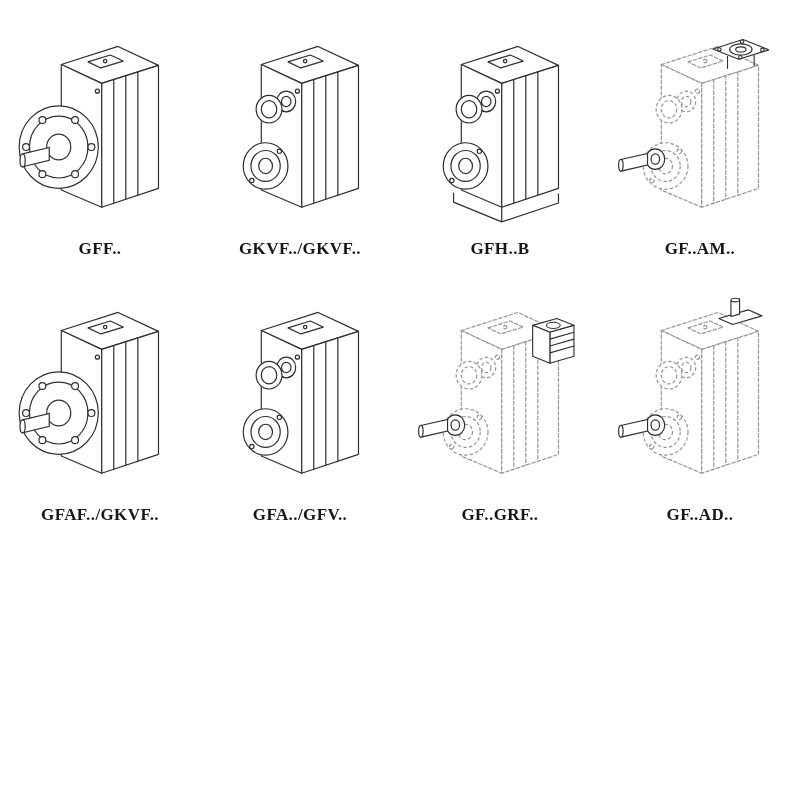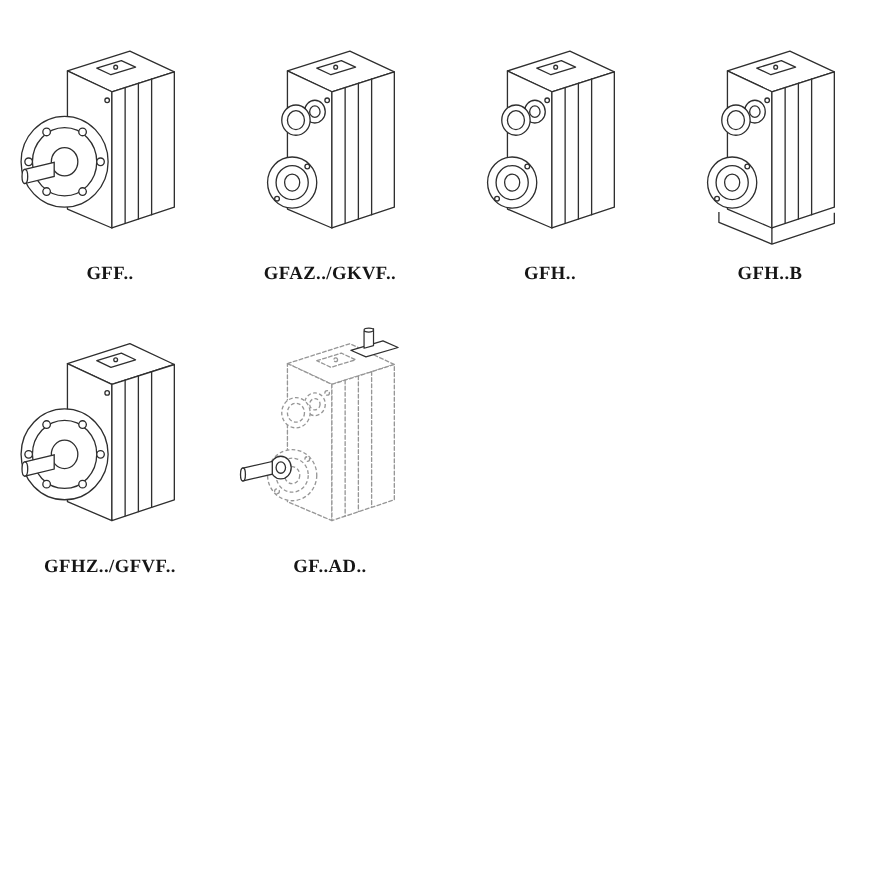--- a/index.html
+++ b/index.html
@@ -217,49 +217,61 @@
     <svg class="drawing" viewBox="0 0 200 230" role="img" aria-label="flange-mounted-gearbox-solid-shaft">
         <use href="#sym-flange"></use>
       </svg>
     <figcaption class="label">GFF..</figcaption>
   </figure>
 
   <figure class="cell">
     <svg class="drawing" viewBox="0 0 200 230" role="img" aria-label="hollow-shaft-gearbox">
         <use href="#sym-bore"></use>
       </svg>
-    <figcaption class="label">GFAZ../GKVF..</figcaption>
-  </figure>
-
-
+    <figcaption class="label">GKVF../GKVF..</figcaption>
+  </figure>
+
+
+
+
+  <figure class="cell">
+    <svg class="drawing" viewBox="0 0 200 230" role="img" aria-label="foot-mounted-hollow-shaft-gearbox">
+        <use href="#sym-foot"></use>
+      </svg>
+    <figcaption class="label">GFH..B</figcaption>
+  </figure>
+
+  <figure class="cell">
+    <svg class="drawing" viewBox="0 0 200 230" role="img" aria-label="phantom-gearbox-iec-adapter-flange">
+        <use href="#sym-phantom-iec"></use>
+      </svg>
+    <figcaption class="label">GF..AM..</figcaption>
+  </figure>
+
+
+  <figure class="cell">
+    <svg class="drawing" viewBox="0 0 200 230" role="img" aria-label="flange-mounted-gearbox-solid-shaft">
+        <use href="#sym-flange"></use>
+      </svg>
+    <figcaption class="label">GFAF../GKVF..</figcaption>
+  </figure>
 
   <figure class="cell">
     <svg class="drawing" viewBox="0 0 200 230" role="img" aria-label="hollow-shaft-gearbox">
         <use href="#sym-bore"></use>
       </svg>
-    <figcaption class="label">GFH..</figcaption>
-  </figure>
-
-  <figure class="cell">
-    <svg class="drawing" viewBox="0 0 200 230" role="img" aria-label="foot-mounted-hollow-shaft-gearbox">
-        <use href="#sym-foot"></use>
-      </svg>
-    <figcaption class="label">GFH..B</figcaption>
-  </figure>
-
-
-
-  <figure class="cell">
-    <svg class="drawing" viewBox="0 0 200 230" role="img" aria-label="flange-mounted-gearbox-solid-shaft">
-        <use href="#sym-flange"></use>
-      </svg>
-    <figcaption class="label">GFHZ../GFVF..</figcaption>
-  </figure>
-
-
+    <figcaption class="label">GFA../GFV..</figcaption>
+  </figure>
+
+  <figure class="cell">
+    <svg class="drawing" viewBox="0 0 200 230" role="img" aria-label="phantom-gearbox-side-adapter">
+        <use href="#sym-phantom-side"></use>
+      </svg>
+    <figcaption class="label">GF..GRF..</figcaption>
+  </figure>
 
   <figure class="cell">
     <svg class="drawing" viewBox="0 0 200 230" role="img" aria-label="phantom-gearbox-top-input-shaft">
         <use href="#sym-phantom-top"></use>
       </svg>
     <figcaption class="label">GF..AD..</figcaption>
   </figure>
 
 </div>
 

